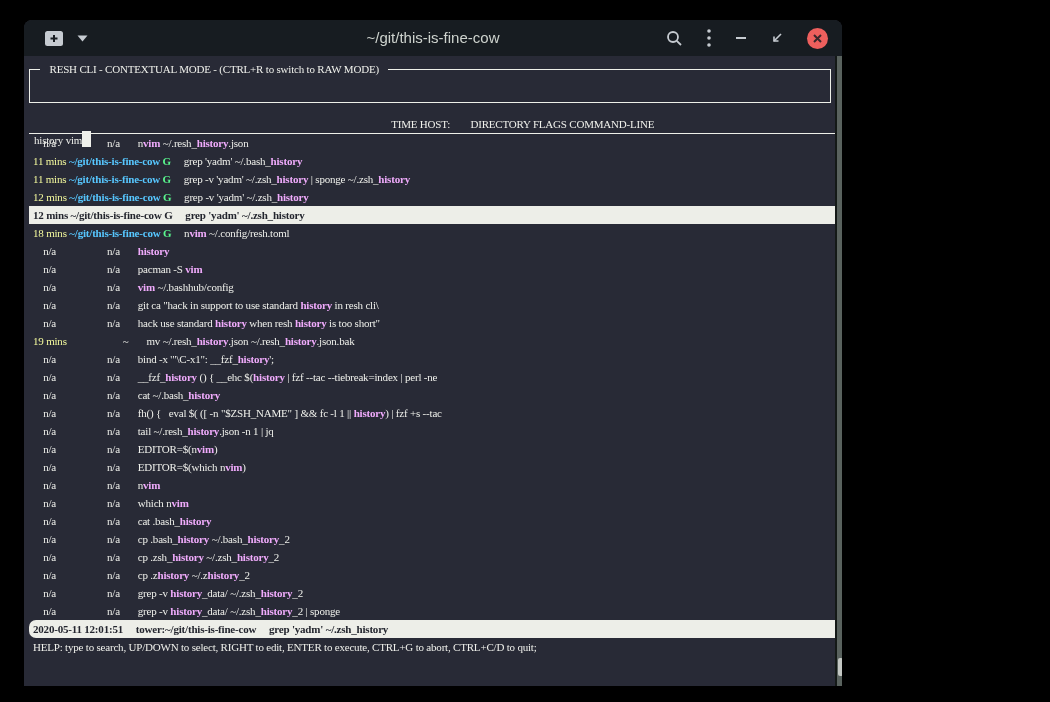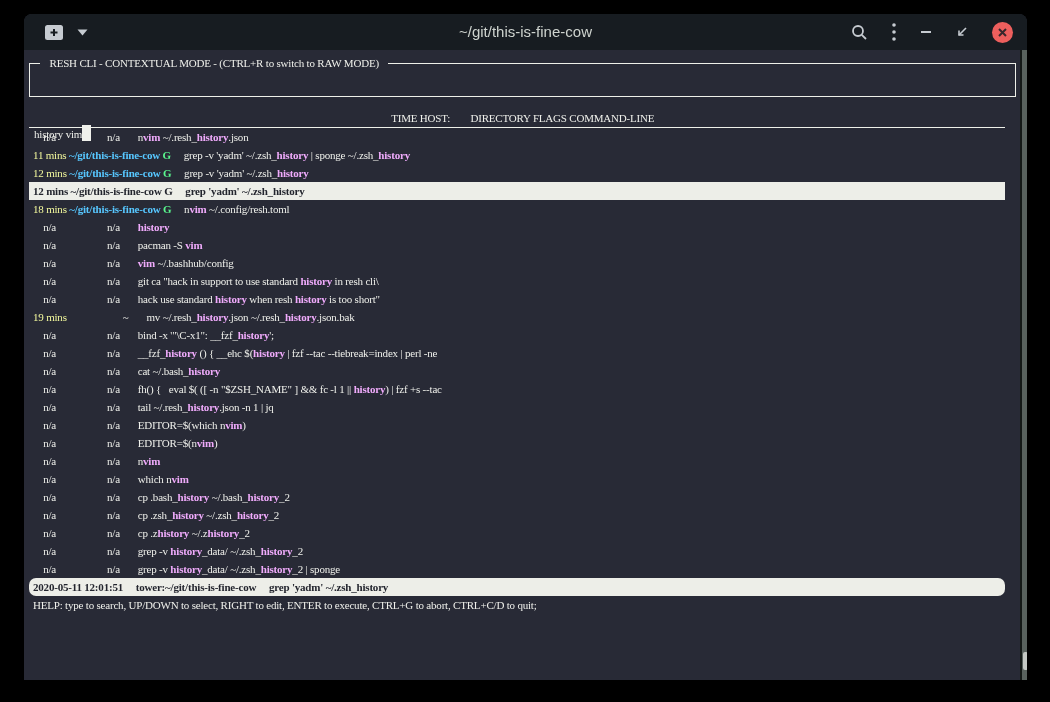--- a/index.html
+++ b/index.html
@@ -1,18 +1,18 @@
 <!DOCTYPE html>
 <html><head>
 <meta charset="utf-8">
 <style>
   * { box-sizing: border-box; margin: 0; padding: 0; }
   html,body { width:1050px; height:702px; background:#000; overflow:hidden; }
   .window {
-    position:absolute; left:24px; top:14px; width:1003px; height:666px;
+    position:absolute; left:24px; top:20px; width:818px; height:666px;
     background:#282a36; border-radius:8px 8px 0 0; overflow:hidden;
   }
   
   .titlebar {
     height:36px; background:#171c21; display:flex; align-items:center;
     font-family:"Liberation Sans", sans-serif;
   }
   .tb-left { display:flex; align-items:center; gap:13px; margin-left:20px; }
   .tb-title {
     position:absolute; left:0; right:0; top:0; height:36px; line-height:36px;
@@ -107,39 +107,41 @@
 
   <div class="term">
     <div class="search-box">
       <span class="box-legend"> RESH CLI - CONTEXTUAL MODE - (CTRL+R to switch to RAW MODE) </span>
       <div><span>history vim</span><span class="cursor"></span></div>
     </div>
 
     <div class="line hdr" id="hdr">   TIME HOST:        DIRECTORY FLAGS COMMAND-LINE</div>
     <div id="rows">
         <div class="line row"><span>    n/a</span><span>                    n/a</span><span class="c-flag">       </span><span>n</span><span class="hl">vim</span><span> ~/.resh_</span><span class="hl">history</span><span>.json</span></div>
+        <div class="line row"><span class="c-time">11 mins</span><span class="c-dir"> ~/git/this-is-fine-cow</span><span class="c-flag"> G     </span><span>grep 'yadm' ~/.bash_</span><span class="hl">history</span></div>
         <div class="line row"><span class="c-time">11 mins</span><span class="c-dir"> ~/git/this-is-fine-cow</span><span class="c-flag"> G     </span><span>grep -v 'yadm' ~/.zsh_</span><span class="hl">history</span><span> | sponge ~/.zsh_</span><span class="hl">history</span></div>
         <div class="line row"><span class="c-time">12 mins</span><span class="c-dir"> ~/git/this-is-fine-cow</span><span class="c-flag"> G     </span><span>grep -v 'yadm' ~/.zsh_</span><span class="hl">history</span></div>
         <div class="line row sel"><span class="c-time">12 mins</span><span class="c-dir"> ~/git/this-is-fine-cow</span><span class="c-flag"> G     </span><span>grep 'yadm' ~/.zsh_</span><span class="hl">history</span></div>
         <div class="line row"><span class="c-time">18 mins</span><span class="c-dir"> ~/git/this-is-fine-cow</span><span class="c-flag"> G     </span><span>n</span><span class="hl">vim</span><span> ~/.config/resh.toml</span></div>
         <div class="line row"><span>    n/a</span><span>                    n/a</span><span class="c-flag">       </span><span class="hl">history</span></div>
         <div class="line row"><span>    n/a</span><span>                    n/a</span><span class="c-flag">       </span><span>pacman -S </span><span class="hl">vim</span></div>
         <div class="line row"><span>    n/a</span><span>                    n/a</span><span class="c-flag">       </span><span class="hl">vim</span><span> ~/.bashhub/config</span></div>
         <div class="line row"><span>    n/a</span><span>                    n/a</span><span class="c-flag">       </span><span>git ca "hack in support to use standard </span><span class="hl">history</span><span> in resh cli\</span></div>
         <div class="line row"><span>    n/a</span><span>                    n/a</span><span class="c-flag">       </span><span>hack use standard </span><span class="hl">history</span><span> when resh </span><span class="hl">history</span><span> is too short"</span></div>
         <div class="line row"><span class="c-time">19 mins</span><span>                      ~</span><span class="c-flag">       </span><span>mv ~/.resh_</span><span class="hl">history</span><span>.json ~/.resh_</span><span class="hl">history</span><span>.json.bak</span></div>
         <div class="line row"><span>    n/a</span><span>                    n/a</span><span class="c-flag">       </span><span>bind -x '"\C-x1": __fzf_</span><span class="hl">history</span><span>';</span></div>
         <div class="line row"><span>    n/a</span><span>                    n/a</span><span class="c-flag">       </span><span>__fzf_</span><span class="hl">history</span><span> () { __ehc $(</span><span class="hl">history</span><span> | fzf --tac --tiebreak=index | perl -ne</span></div>
         <div class="line row"><span>    n/a</span><span>                    n/a</span><span class="c-flag">       </span><span>cat ~/.bash_</span><span class="hl">history</span></div>
         <div class="line row"><span>    n/a</span><span>                    n/a</span><span class="c-flag">       </span><span>fh() {   eval $( ([ -n "$ZSH_NAME" ] &amp;&amp; fc -l 1 || </span><span class="hl">history</span><span>) | fzf +s --tac</span></div>
         <div class="line row"><span>    n/a</span><span>                    n/a</span><span class="c-flag">       </span><span>tail ~/.resh_</span><span class="hl">history</span><span>.json -n 1 | jq</span></div>
+        <div class="line row"><span>    n/a</span><span>                    n/a</span><span class="c-flag">       </span><span>EDITOR=$(n</span><span class="hl">vim</span><span>)</span></div>
         <div class="line row"><span>    n/a</span><span>                    n/a</span><span class="c-flag">       </span><span>EDITOR=$(which n</span><span class="hl">vim</span><span>)</span></div>
-        <div class="line row"><span>    n/a</span><span>                    n/a</span><span class="c-flag">       </span><span>EDITOR=$(n</span><span class="hl">vim</span><span>)</span></div>
         <div class="line row"><span>    n/a</span><span>                    n/a</span><span class="c-flag">       </span><span>n</span><span class="hl">vim</span></div>
         <div class="line row"><span>    n/a</span><span>                    n/a</span><span class="c-flag">       </span><span>which n</span><span class="hl">vim</span></div>
+        <div class="line row"><span>    n/a</span><span>                    n/a</span><span class="c-flag">       </span><span>cat .bash_</span><span class="hl">history</span></div>
         <div class="line row"><span>    n/a</span><span>                    n/a</span><span class="c-flag">       </span><span>cp .bash_</span><span class="hl">history</span><span> ~/.bash_</span><span class="hl">history</span><span>_2</span></div>
         <div class="line row"><span>    n/a</span><span>                    n/a</span><span class="c-flag">       </span><span>cp .zsh_</span><span class="hl">history</span><span> ~/.zsh_</span><span class="hl">history</span><span>_2</span></div>
         <div class="line row"><span>    n/a</span><span>                    n/a</span><span class="c-flag">       </span><span>cp .z</span><span class="hl">history</span><span> ~/.z</span><span class="hl">history</span><span>_2</span></div>
         <div class="line row"><span>    n/a</span><span>                    n/a</span><span class="c-flag">       </span><span>grep -v </span><span class="hl">history</span><span>_data/ ~/.zsh_</span><span class="hl">history</span><span>_2</span></div>
         <div class="line row"><span>    n/a</span><span>                    n/a</span><span class="c-flag">       </span><span>grep -v </span><span class="hl">history</span><span>_data/ ~/.zsh_</span><span class="hl">history</span><span>_2 | sponge</span></div>
       </div>
     <div class="line status" id="status">2020-05-11 12:01:51     tower:~/git/this-is-fine-cow     grep 'yadm' ~/.zsh_history</div>
     <div class="help">HELP: type to search, UP/DOWN to select, RIGHT to edit, ENTER to execute, CTRL+G to abort, CTRL+C/D to quit;</div>
 
     <div class="sbar-track">

